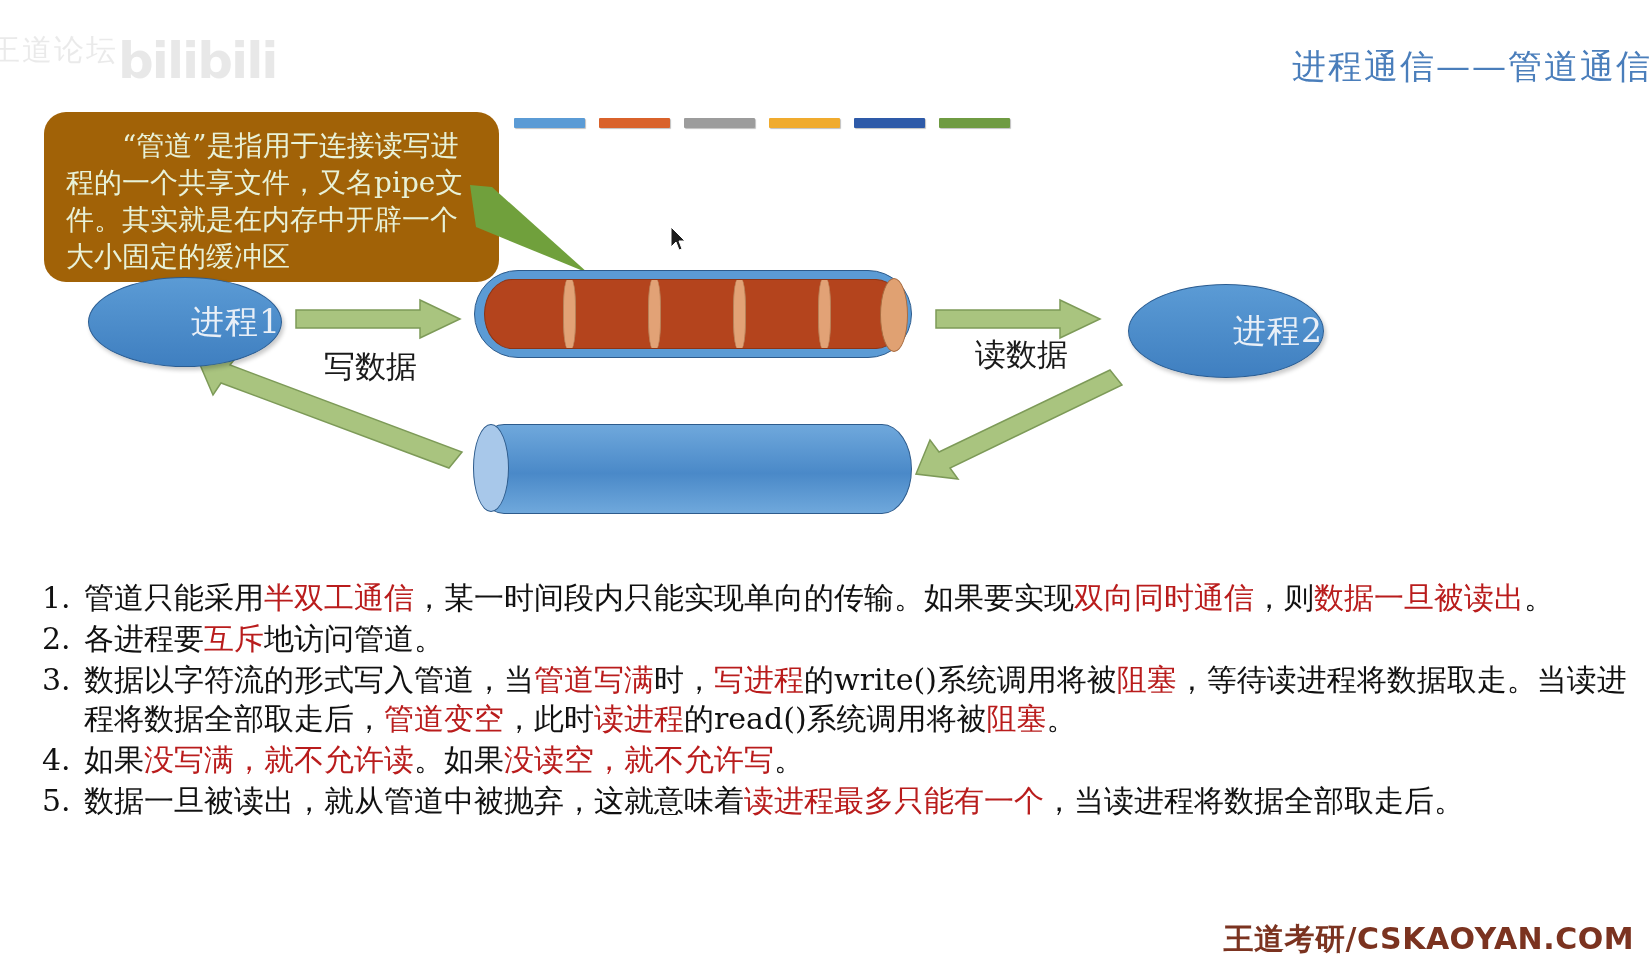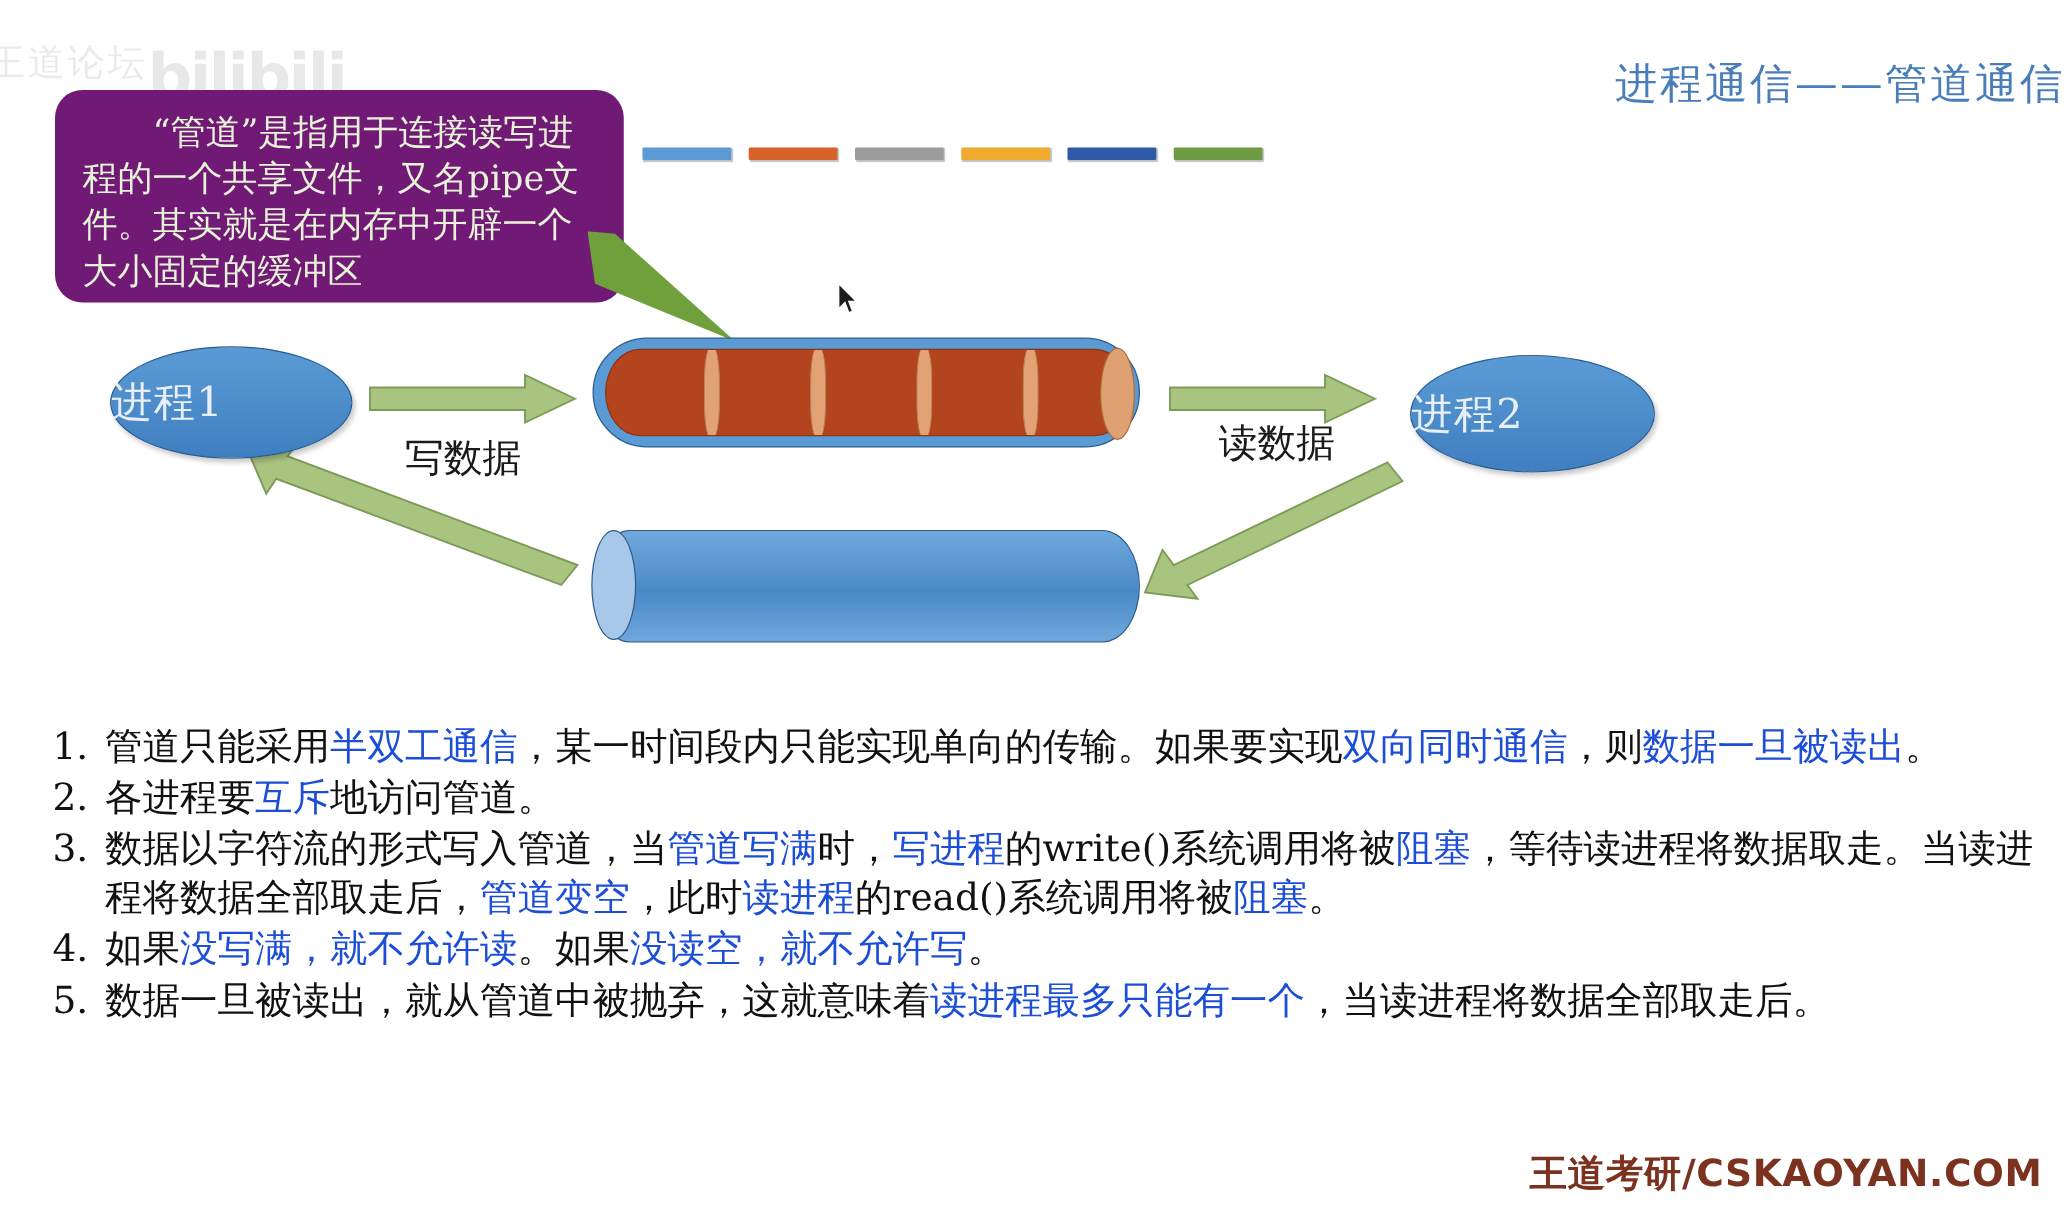--- a/index.html
+++ b/index.html
@@ -118,21 +118,21 @@
   
   .diagram { position: absolute; left: 0; top: 252px; width: 1652px; height: 300px; }
 
   .proc-ellipse {
     position: absolute;
     border-radius: 50%;
     background: linear-gradient(180deg, #5b9bd5 0%, #3f7fc0 100%);
     border: 1px solid #2a5c91;
     display: flex;
     align-items: center;
-    justify-content: flex-start;
+    justify-content: flex-end;
     box-shadow: 2px 3px 4px rgba(0,0,0,0.22);
   }
   .proc-label {
     font-family: "DejaVu Serif", "Liberation Serif", serif;
     font-size: 33px;
     color: #e9eff7;
     letter-spacing: 1px;
   }
   #proc1 { left: 88px; top: 25px; width: 192px; height: 88px; }
   #proc2 { left: 1128px; top: 32px; width: 194px; height: 92px; }
@@ -240,21 +240,21 @@
   .note-row { display: flex; align-items: flex-start; margin-bottom: 2px; }
   .note-num {
     width: 54px;
     flex: 0 0 54px;
     text-align: left;
     padding-left: 12px;
     box-sizing: border-box;
     color: #111111;
   }
   .note-body { flex: 1 1 auto; }
-  .red { color: #1d4ed8; }
+  .red { color: #b91c1c; }
 
   
   .cursor {
     position: absolute;
     left: 670px;
     top: 226px;
     width: 18px;
     height: 26px;
     pointer-events: none;
   }
@@ -272,21 +272,21 @@
   <div class="slide-title" style="color: rgb(74, 126, 187);">进程通信——管道通信</div>
   <div class="title-bars">
     <div class="bar" style="background: rgb(91, 155, 213);"></div>
     <div class="bar" style="background: rgb(217, 98, 43);"></div>
     <div class="bar" style="background: rgb(156, 156, 156);"></div>
     <div class="bar" style="background: rgb(240, 171, 46);"></div>
     <div class="bar" style="background: rgb(46, 90, 168);"></div>
     <div class="bar" style="background: rgb(111, 155, 66);"></div>
   </div>
 
-  <div class="callout" style="background: #701a75;">
+  <div class="callout" style="background: #a16207; margin-top: 40px;">
     <div class="callout-text" style="color: rgb(232, 242, 216);">“管道”是指用于连接读写进程的一个共享文件，又名pipe文件。其实就是在内存中开辟一个大小固定的缓冲区</div>
   </div>
   <svg class="callout-tail" viewBox="0 0 130 90">
     <polygon points="0,0 22,2 118,88 6,42" fill="#70a03c"></polygon>
   </svg>
 
   <div class="diagram">
 
     <svg class="arrow-svg" viewBox="0 0 1652 300">
 

